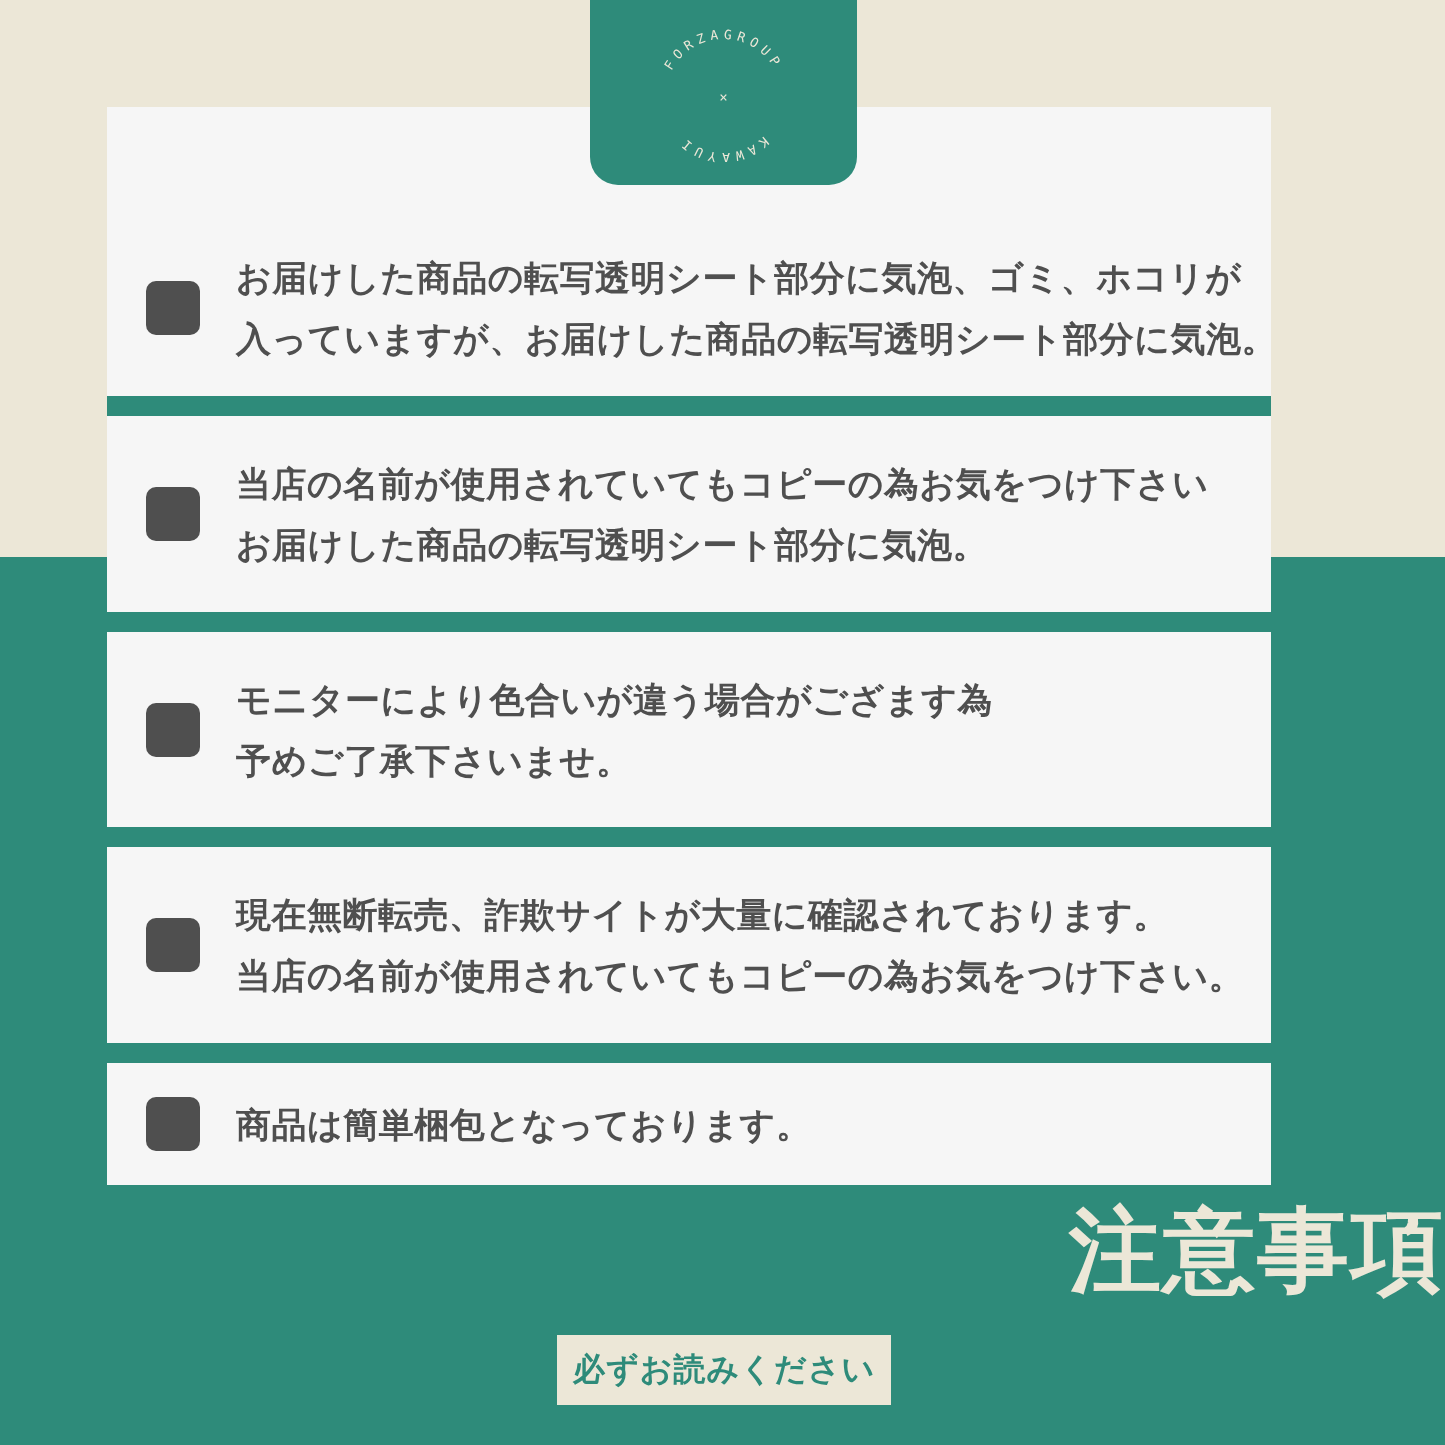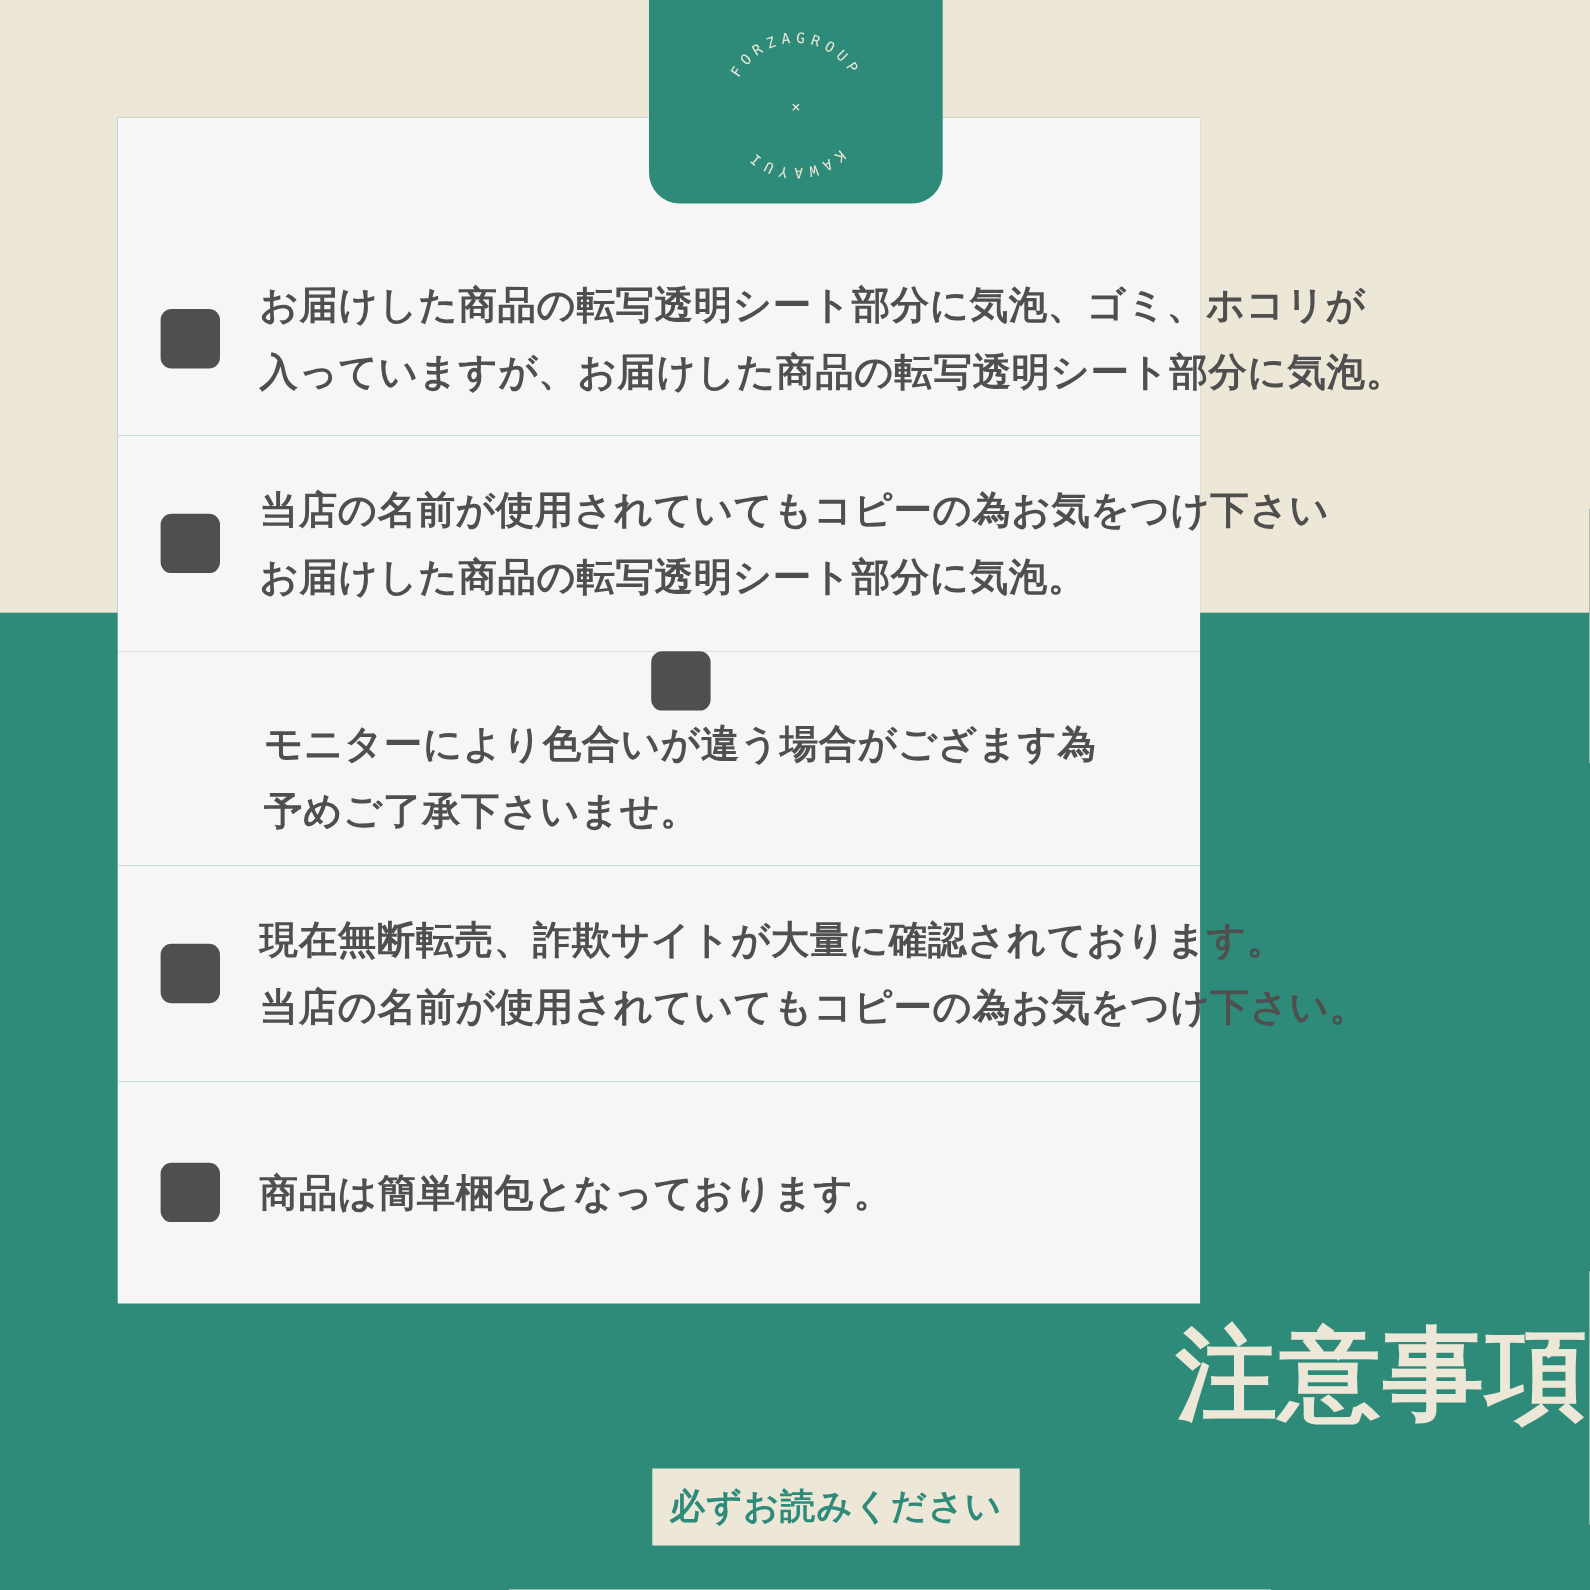--- a/index.html
+++ b/index.html
@@ -19,37 +19,37 @@
     position: absolute;
     left: 0; right: 0;
     top: 557px; height: 888px;
     background: #2e8b7a;
   }
 
   
   .column {
     position: absolute;
     left: 107px; top: 107px;
-    width: 984px; height: 1078px;
+    width: 1164px; height: 1078px;
     background: #2e8b7a;
     display: flex;
     flex-direction: column;
-    row-gap: 0;
+    row-gap: 20px;
   }
 
   .notice-box {
     background: #f6f6f6;
     display: flex;
     align-items: center;
     padding-left: 39px;
     column-gap: 36px;
   }
   .box-1 { height: 289px; padding-top: 112px; }
   .box-2 { height: 196px; }
-  .box-3 { height: 195px; flex-direction: column; }
+  .box-3 { height: 195px; }
   .box-4 { height: 196px; }
   .box-5 { flex: 1; }
 
   .checkbox {
     flex: 0 0 auto;
     width: 54px; height: 54px;
     border-radius: 10px;
     background: #4f4f4f;
   }
 
@@ -100,21 +100,20 @@
     left: 557px; top: 1335px;
     width: 334px; height: 70px;
     background: #ece7d7;
     display: flex;
     align-items: center;
     justify-content: center;
     color: #2e8b7a;
     font-size: 32px;
     font-weight: bold;
     letter-spacing: 1px;
-    margin-left: 36px;
   }
 </style>
 </head>
 <body>
 
 <div class="stage">
 
   <div class="bg-bottom"></div>
 
   <div class="column">

